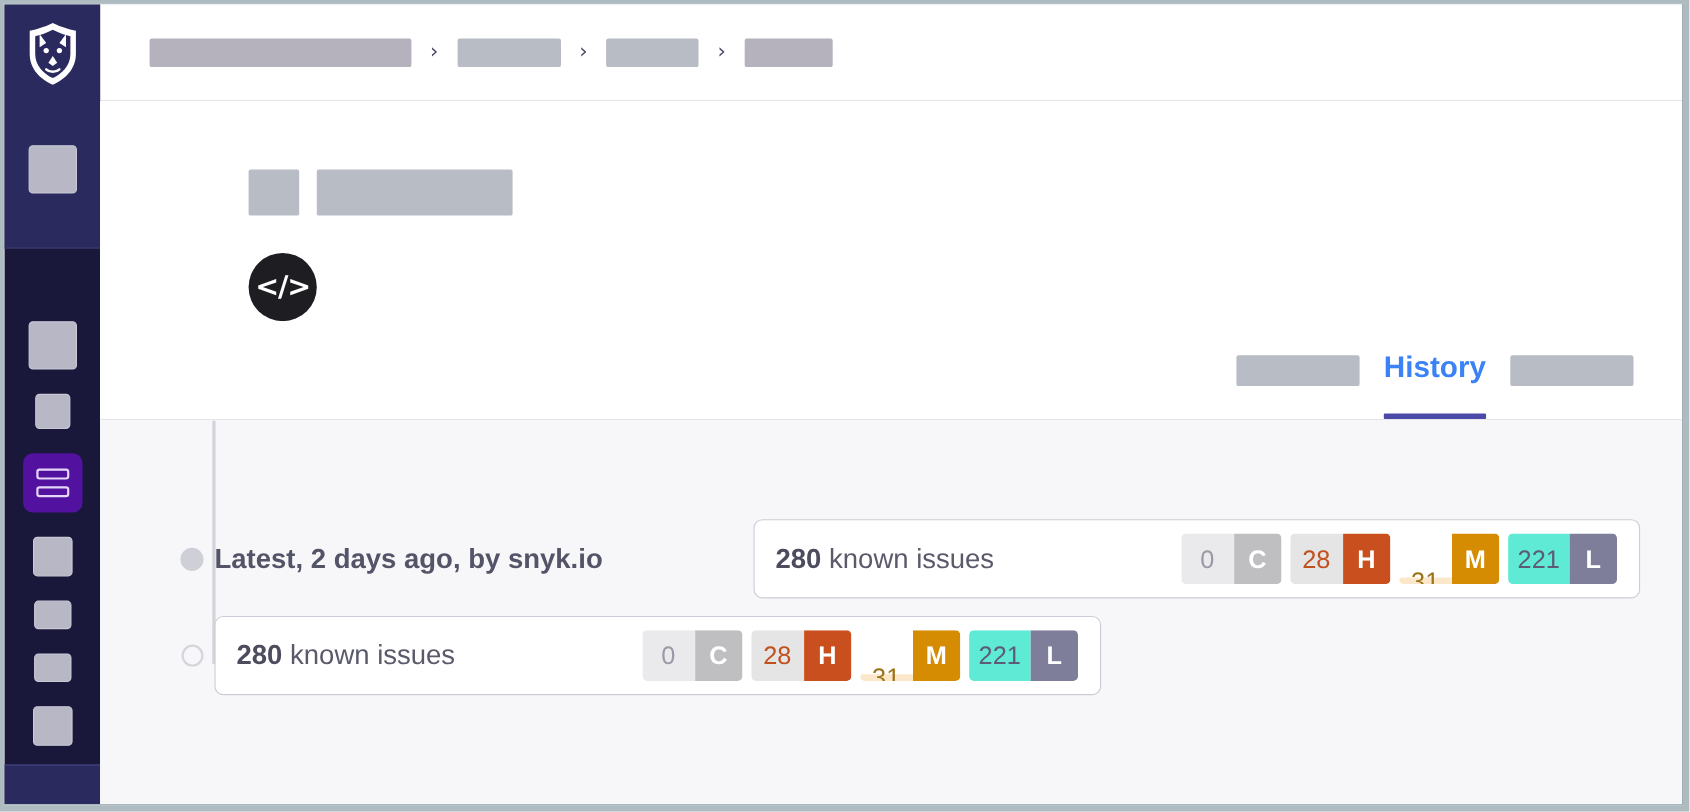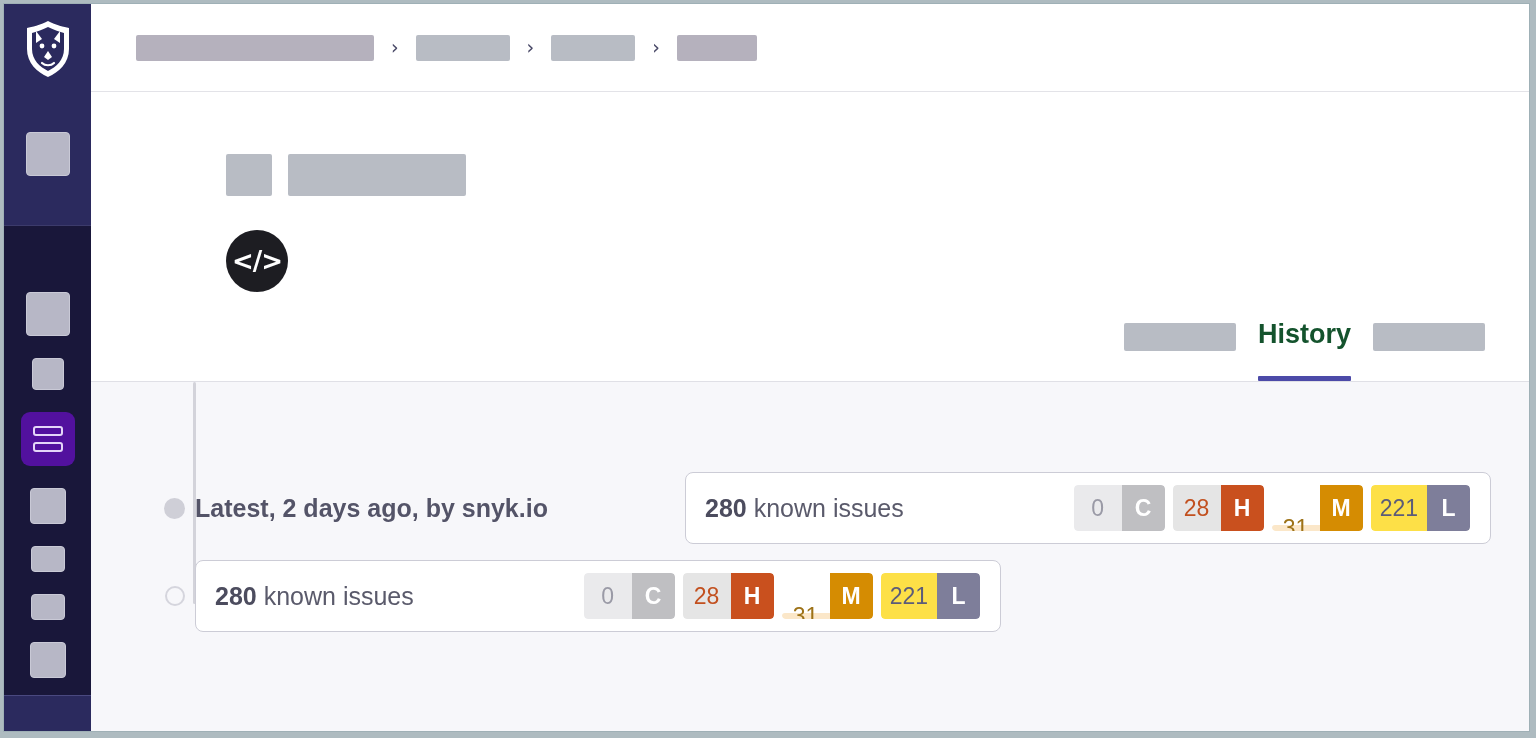--- a/index.html
+++ b/index.html
@@ -195,21 +195,21 @@
   }
   .tab-ph {
     background: #b8bcc4;
     border-radius: 2px;
     width: 112px;
     height: 28px;
   }
   .tab-active {
     position: relative;
     font-size: 27px;
-    color: #14532d;
+    color: #3b82f6;
     font-weight: bold;
     padding-bottom: 4px;
     white-space: nowrap;
   }
   .tab-underline {
     position: absolute;
     left: 0; right: 0;
     bottom: -27px;
     height: 5px;
     background: #4c4aa8;
@@ -317,21 +317,21 @@
   .sev .count { border-radius: 4px 0 0 4px; }
   .sev .letter { border-radius: 0 4px 4px 0; }
 
   
   .sev.critical .count { background: #eaeaec; color: #9a9aa6; }
   .sev.critical .letter { background: #bfbfc2; color: #ffffff; }
   .sev.high .count { background: #e5e5e5; color: #c2501f; }
   .sev.high .letter { background: #c9501e; color: #ffffff; }
   .sev.medium .count { background: #fbe7c9; color: #9d7217; margin-top: 40px; }
   .sev.medium .letter { background: #d58c02; color: #ffffff; }
-  .sev.low .count { background: #fde047; color: #5c5c79; }
+  .sev.low .count { background: #5eead4; color: #5c5c79; }
   .sev.low .letter { background: #7e7e9a; color: #ffffff; }
 </style>
 </head>
 <body>
 
 <div id="app">
 <div id="frame">
 
   <nav id="sidebar">
     <div class="side-top">

